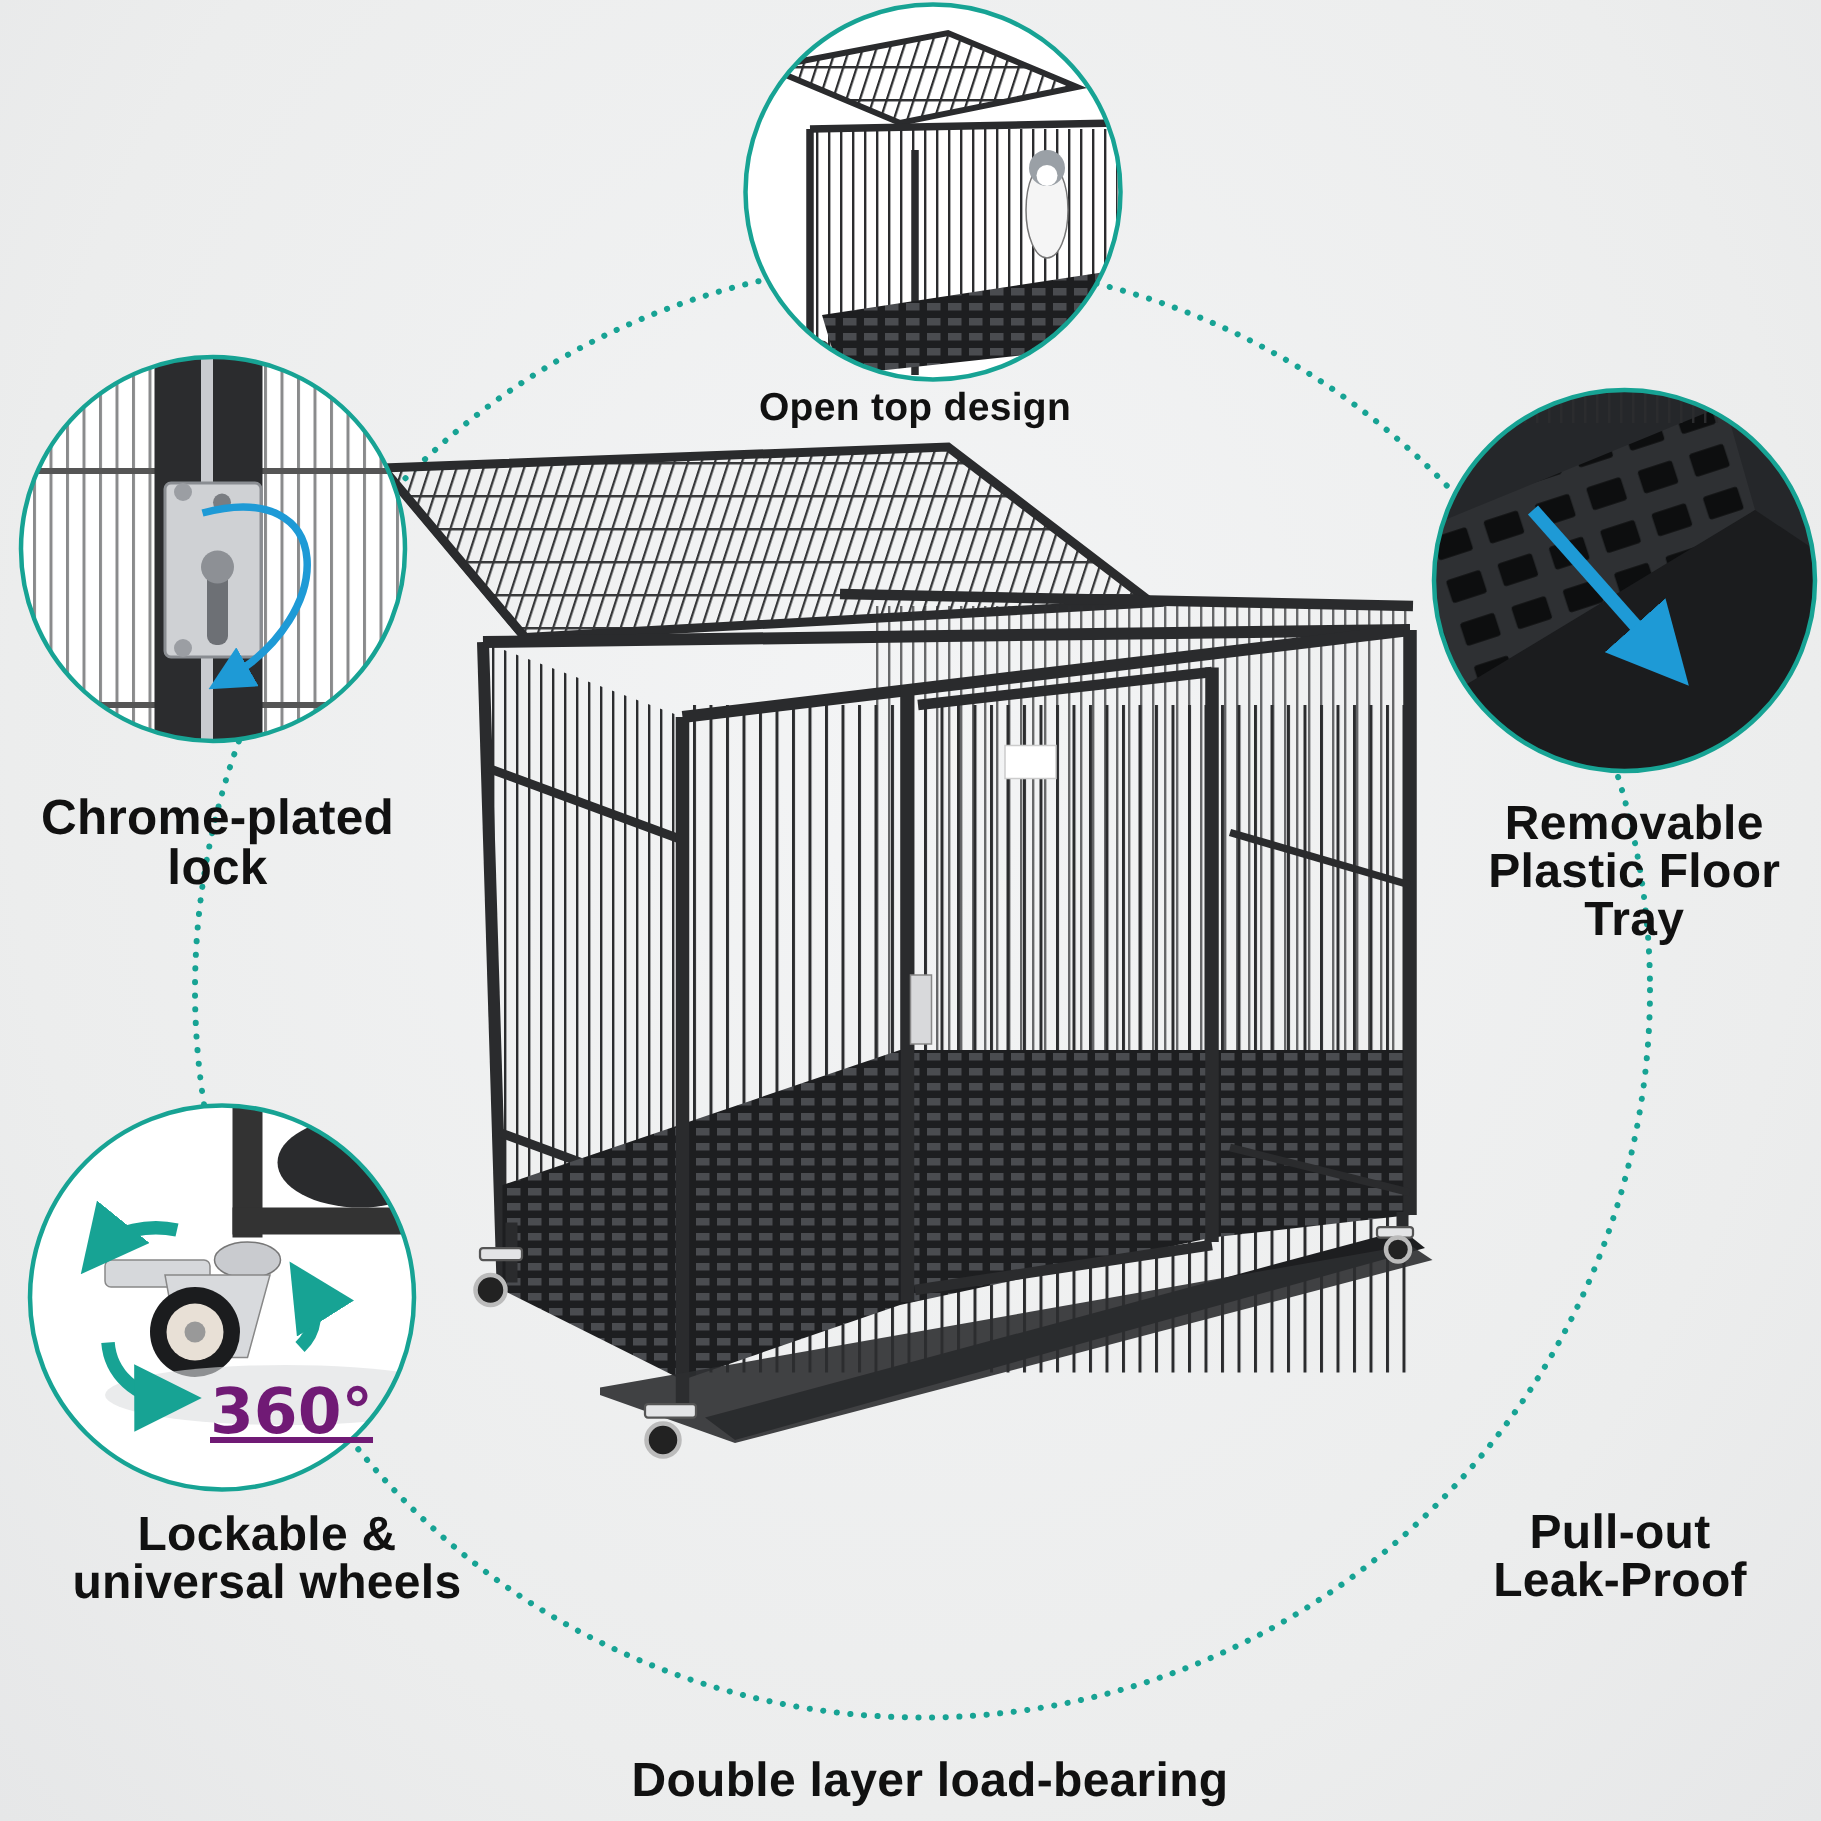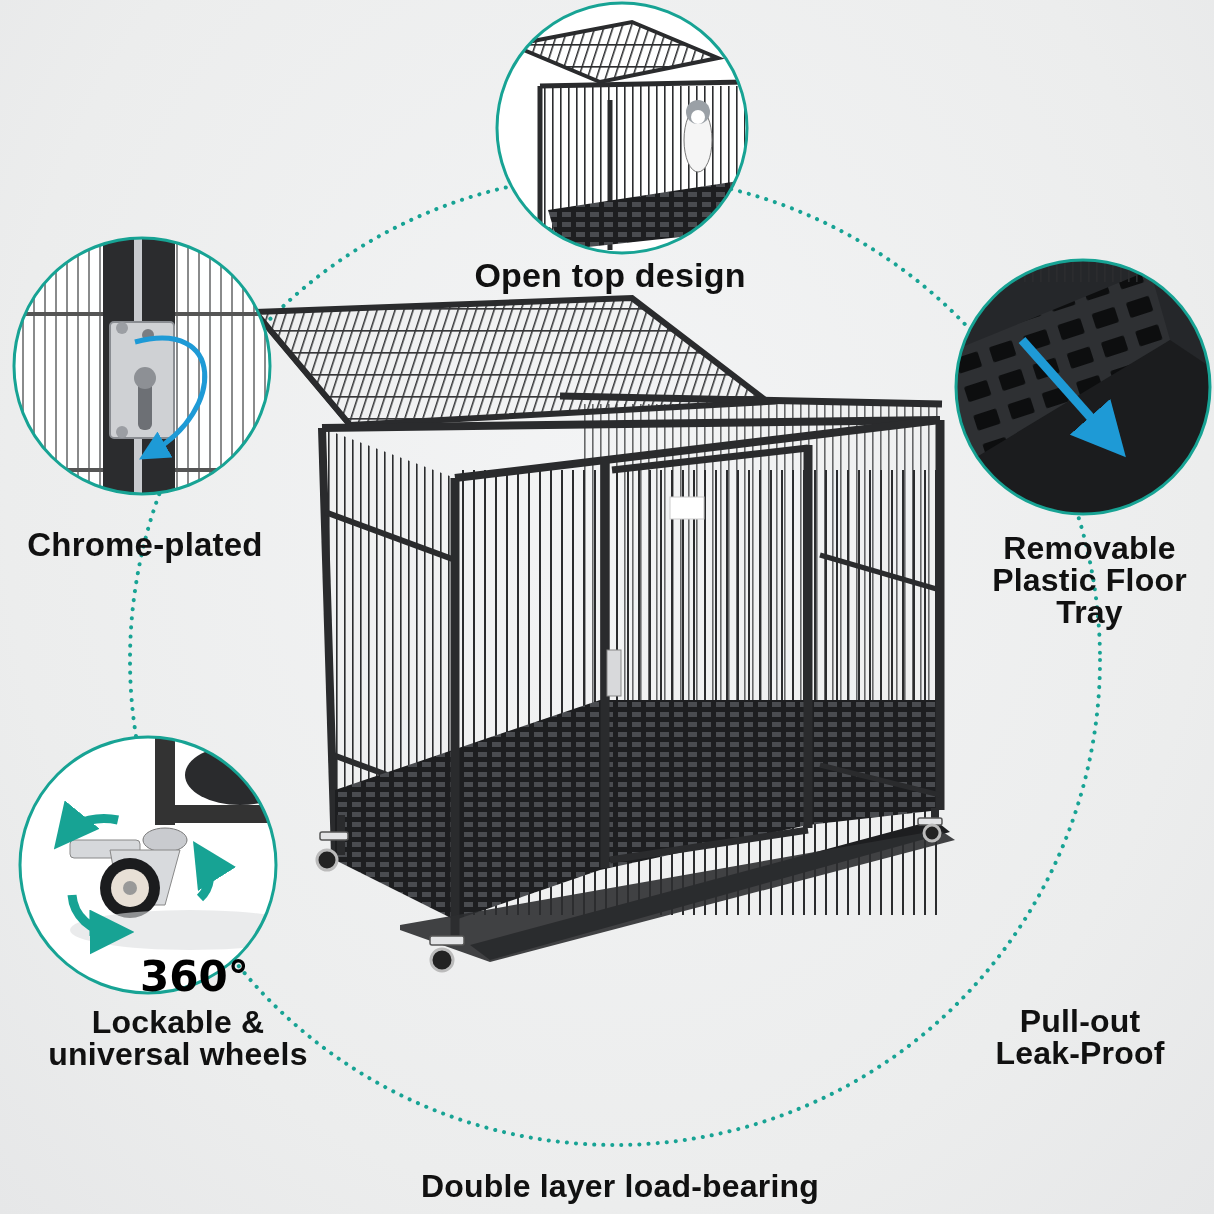--- a/index.html
+++ b/index.html
@@ -1,26 +1,26 @@
 <!DOCTYPE html>
 <html><head>
 <meta charset="utf-8">
 <style>
   html,body{margin:0;padding:0;}
   body{width:1214px;height:1214px;overflow:hidden;background:#eeeff0;position:relative;font-family:"Liberation Sans",sans-serif;}
   .bg{position:absolute;inset:0;background:radial-gradient(ellipse at 50% 40%,#f3f4f5 0%,#eceded 70%,#e6e7e8 100%);}
   svg.layer{position:absolute;left:0;top:0;}
   .label{position:absolute;text-align:center;font-weight:bold;color:#111;line-height:1.0;letter-spacing:0.2px;}
-  .lbl-top{left:430px;top:258px;width:360px;font-size:34px;}
+  .lbl-top{left:430px;top:258px;width:360px;font-size:26px;}
   .lbl-lock{left:0;top:528px;width:290px;font-size:33px;}
   .lbl-grid{left:965px;top:532px;width:249px;font-size:32px;line-height:1.0;}
   .lbl-wheels{left:0;top:1006px;width:300px;font-size:32px;margin-left:28px;}
   .lbl-tray{left:955px;top:1005px;width:250px;font-size:32px;}
   .lbl-double{left:380px;top:1170px;width:480px;font-size:32px;}
-  .deg{position:absolute;left:140px;top:952px;font-size:42px;font-weight:bold;color:#000000;font-family:"DejaVu Sans",sans-serif;}
+  .deg{position:absolute;left:140px;top:916px;font-size:42px;font-weight:bold;color:#701a75;font-family:"DejaVu Sans",sans-serif;text-decoration:underline;}
 </style>
 </head>
 <body>
 
 
 
 <div class="bg"></div>
 
 
 <svg class="layer" width="1214" height="1214" viewBox="0 0 1214 1214">
@@ -229,20 +229,21 @@
   </circle></circle></g>
 
 
 
 <div class="label lbl-top">
   <span>Open top design</span>
 </div>
 
 <div class="label lbl-lock">
   <div>Chrome-plated</div>
+  <div>lock</div>
 </div>
 
 <div class="label lbl-grid">
   <div>Removable</div>
   <div>Plastic Floor</div>
   <div>Tray</div>
 </div>
 
 <div class="deg">360°</div>
 

